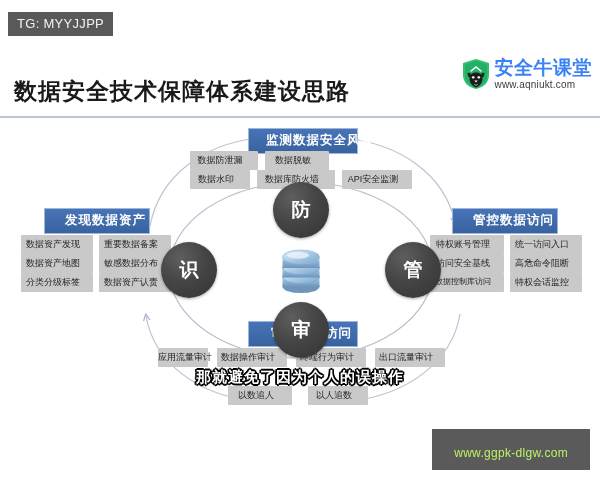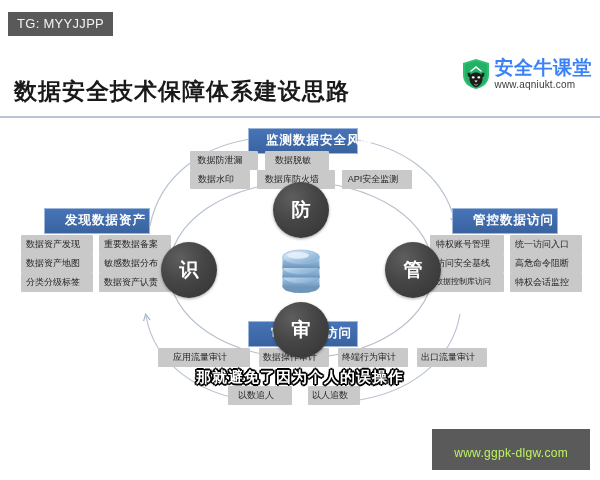--- a/index.html
+++ b/index.html
@@ -219,28 +219,28 @@
       <div class="chip" style="width:74px;">访问安全基线</div>
       <div class="chip" style="width:72px;">高危命令阻断</div>
     </div>
     <div class="chip-row" style="left:430px; top:155px; gap:6px;">
       <div class="chip" style="width:74px; font-size:8px;">数据控制库访问</div>
       <div class="chip" style="width:72px;">特权会话监控</div>
     </div>
 
     <div class="q-head" style="left:248px; top:203px; width:110px;">审计数据访问</div>
     <div class="chip-row" style="left:158px; top:230px; gap:9px;">
-      <div class="chip" style="width:92px;">应用流量审计</div>
+      <div class="chip" style="width:50px;">应用流量审计</div>
       <div class="chip" style="width:70px;">数据操作审计</div>
       <div class="chip" style="width:70px;">终端行为审计</div>
       <div class="chip" style="width:70px;">出口流量审计</div>
     </div>
     <div class="chip-row" style="left:228px; top:268px; gap:16px;">
       <div class="chip" style="width:64px;">以数追人</div>
-      <div class="chip" style="width:52px;">以人追数</div>
+      <div class="chip" style="width:60px;">以人追数</div>
     </div>
 
     <div class="circle" style="left:273px; top:64px; width:56px; height:56px;">防</div>
     <div class="circle" style="left:161px; top:124px; width:56px; height:56px;">识</div>
     <div class="circle" style="left:385px; top:124px; width:56px; height:56px;">管</div>
     <div class="circle" style="left:273px; top:184px; width:56px; height:56px;">审</div>
 
     <div class="db" style="left:278px; top:128px;">
       <svg width="46" height="50" viewBox="0 0 46 50">
         <defs>

